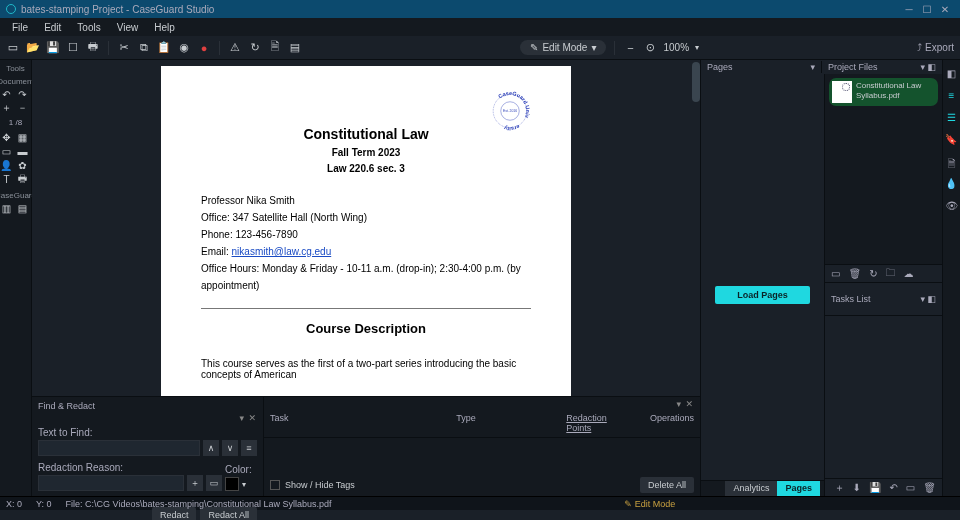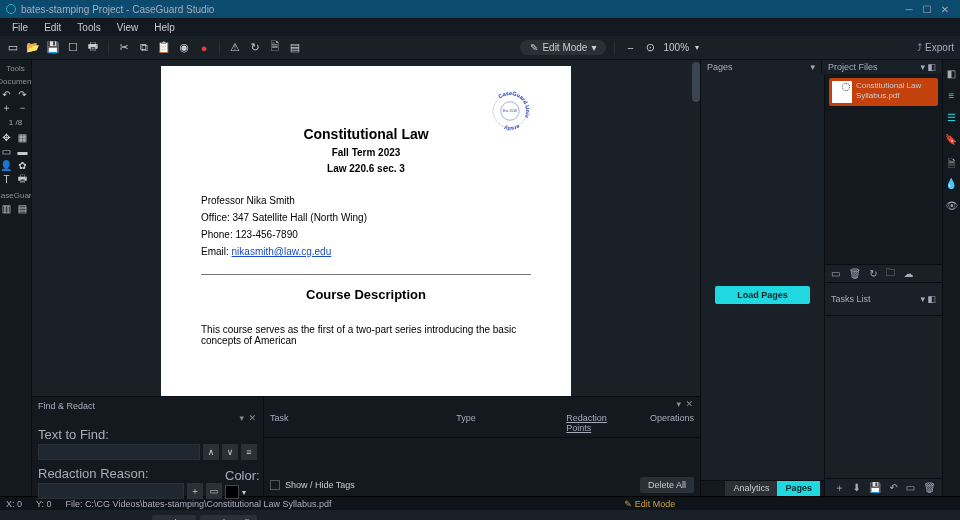--- a/index.html
+++ b/index.html
@@ -33,21 +33,21 @@
 .doc .sub { text-align: center; font-weight: bold; font-size: 10px; margin-top: 5px; }
 .doc .info { margin-top: 18px; line-height: 1.7; }
 .doc .info a { color: #1a4bc4; text-decoration: underline; }
 .doc hr { margin: 14px 0 12px 0; border: none; border-top: 0.5px solid #777; }
 .doc h2 { text-align: center; font-size: 13px; font-weight: bold; }
 .doc .para { margin-top: 22px; }
 .scrollbar { position: absolute; right: 0; top: 2px; width: 8px; height: 40px; background: #3a454f; border-radius: 4px; }
 .findpanel { height: 100px; background: #14191f; border-top: 1px solid #0a0e12; display: flex; }
 .fp-left { width: 232px; padding: 4px 6px; border-right: 1px solid #0a0e12; }
 .fp-left .hdr { font-size: 9px; color: #aab; margin-bottom: 2px; }
-.fp-left .lbl { font-size: 13px; color: #aab; margin-top: 4px; }
+.fp-left .lbl { font-size: 10px; color: #aab; margin-top: 4px; }
 .fp-left .row { display: flex; gap: 3px; align-items: center; margin-top: 2px; }
 .fp-left input[type=text] { flex: 1; background: #1f2730; border: 1px solid #2a3038; height: 16px; color: #c8ccd0; font-size: 9px; padding: 0 3px; }
 .fp-left .sq { width: 16px; height: 16px; background: #2a3038; display: flex; align-items: center; justify-content: center; font-size: 9px; cursor: pointer; }
 .fp-left .clr { width: 14px; height: 14px; background: #000; border: 1px solid #444; }
 .fp-left .btns { display: flex; gap: 4px; justify-content: flex-end; margin-top: 16px; }
 .fp-left .btn { background: #2a3038; padding: 3px 8px; font-size: 9px; cursor: pointer; border-radius: 2px; }
 .fp-right { flex: 1; display: flex; flex-direction: column; }
 .fp-right .thead { display: flex; font-size: 9px; color: #aab; padding: 4px 6px; border-bottom: 1px solid #0a0e12; }
 .fp-right .thead .c1 { flex: 2.2; }
 .fp-right .thead .c2 { flex: 1.3; }
@@ -58,21 +58,21 @@
 .fp-right .tfoot .chk { width: 10px; height: 10px; border: 1px solid #555; }
 .fp-right .tfoot .spacer { flex: 1; }
 .fp-right .tfoot .btn { background: #2a3038; padding: 3px 8px; cursor: pointer; border-radius: 2px; }
 .rightcol { width: 260px; display: flex; }
 .rc-main { flex: 1; display: flex; flex-direction: column; border-left: 1px solid #0a0e12; }
 .rc-tabs { display: flex; height: 14px; align-items: center; font-size: 9px; }
 .rc-tabs .t { flex: 1; padding: 1px 6px; color: #aab; }
 .rc-pages { flex: 1; background: #1a2028; display: flex; flex-direction: column; align-items: center; justify-content: flex-start; position: relative; }
 .rc-pages .load { margin-top: 212px; background: #1fd8e0; color: #0a2428; font-size: 9px; font-weight: 600; padding: 4px 22px; border-radius: 2px; cursor: pointer; }
 .rc-files { width: 112px; border-left: 1px solid #0a0e12; background: #14191f; padding: 4px; }
-.rc-files .thumb { display: flex; gap: 4px; background: #c2410c; padding: 3px; border-radius: 2px; cursor: pointer; }
+.rc-files .thumb { display: flex; gap: 4px; background: #14532d; padding: 3px; border-radius: 7px; cursor: pointer; }
 .rc-files .thumb .mini { width: 28px; height: 22px; background: #fff; position: relative; }
 .rc-files .thumb .mini::after { content: ""; position: absolute; right: 2px; top: 2px; width: 6px; height: 6px; border: 1px dotted #446; border-radius: 50%; }
 .rc-files .thumb .fn { font-size: 8px; color: #c8ccd0; line-height: 1.2; }
 .rc-tools { height: 18px; border-top: 1px solid #0a0e12; display: flex; align-items: center; gap: 8px; padding: 0 6px; font-size: 10px; color: #aab; }
 .rc-tasks-hdr { font-size: 9px; padding: 11px 6px; border-top: 1px solid #0a0e12; border-bottom: 1px solid #0a0e12; color: #aab; display:flex; }
 .rc-tasks { flex: 1; background: #1a2028; }
 .rc-tasks-foot { height: 18px; border-top: 1px solid #0a0e12; display: flex; align-items: center; justify-content: flex-end; gap: 8px; padding: 0 6px; font-size: 10px; color: #aab; }
 .rc-side { width: 18px; background: #14191f; border-left: 1px solid #0a0e12; display: flex; flex-direction: column; align-items: center; gap: 10px; padding-top: 8px; }
 .rc-side .ico { width: 12px; height: 12px; font-size: 10px; color: #1fd8e0; cursor: pointer; text-align:center; }
 .rc-side .ico.g { color: #aab; }
@@ -188,20 +188,21 @@
           </svg>
         </div>
         <h1>Constitutional Law</h1>
         <div class="sub">Fall Term 2023</div>
         <div class="sub">Law 220.6 sec. 3</div>
         <div class="info">
           <div>Professor Nika Smith</div>
           <div>Office: 347 Satellite Hall (North Wing)</div>
           <div>Phone: 123-456-7890</div>
           <div><span>Email: </span><a>nikasmith@law.cg.edu</a></div>
+          <div>Office Hours: Monday &amp; Friday - 10-11 a.m. (drop-in); 2:30-4:00 p.m. (by appointment)</div>
         </div>
         <hr>
         <h2>Course Description</h2>
         <div class="para">This course serves as the first of a two-part series introducing the basic concepts of American</div>
       </div>
       <div class="scrollbar"></div>
     </div>
 
     <div class="findpanel">
       <div class="fp-left">

